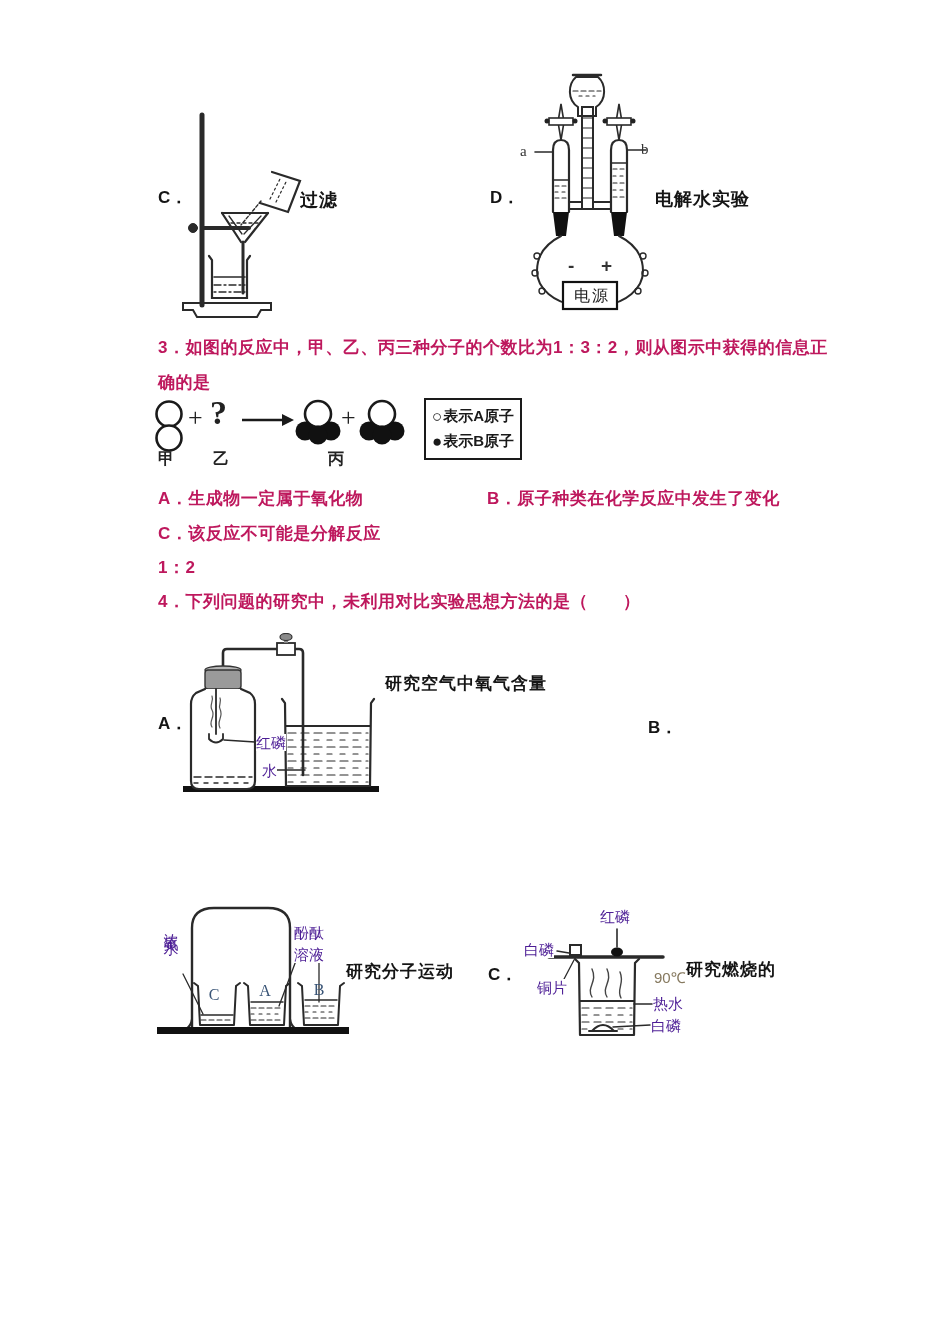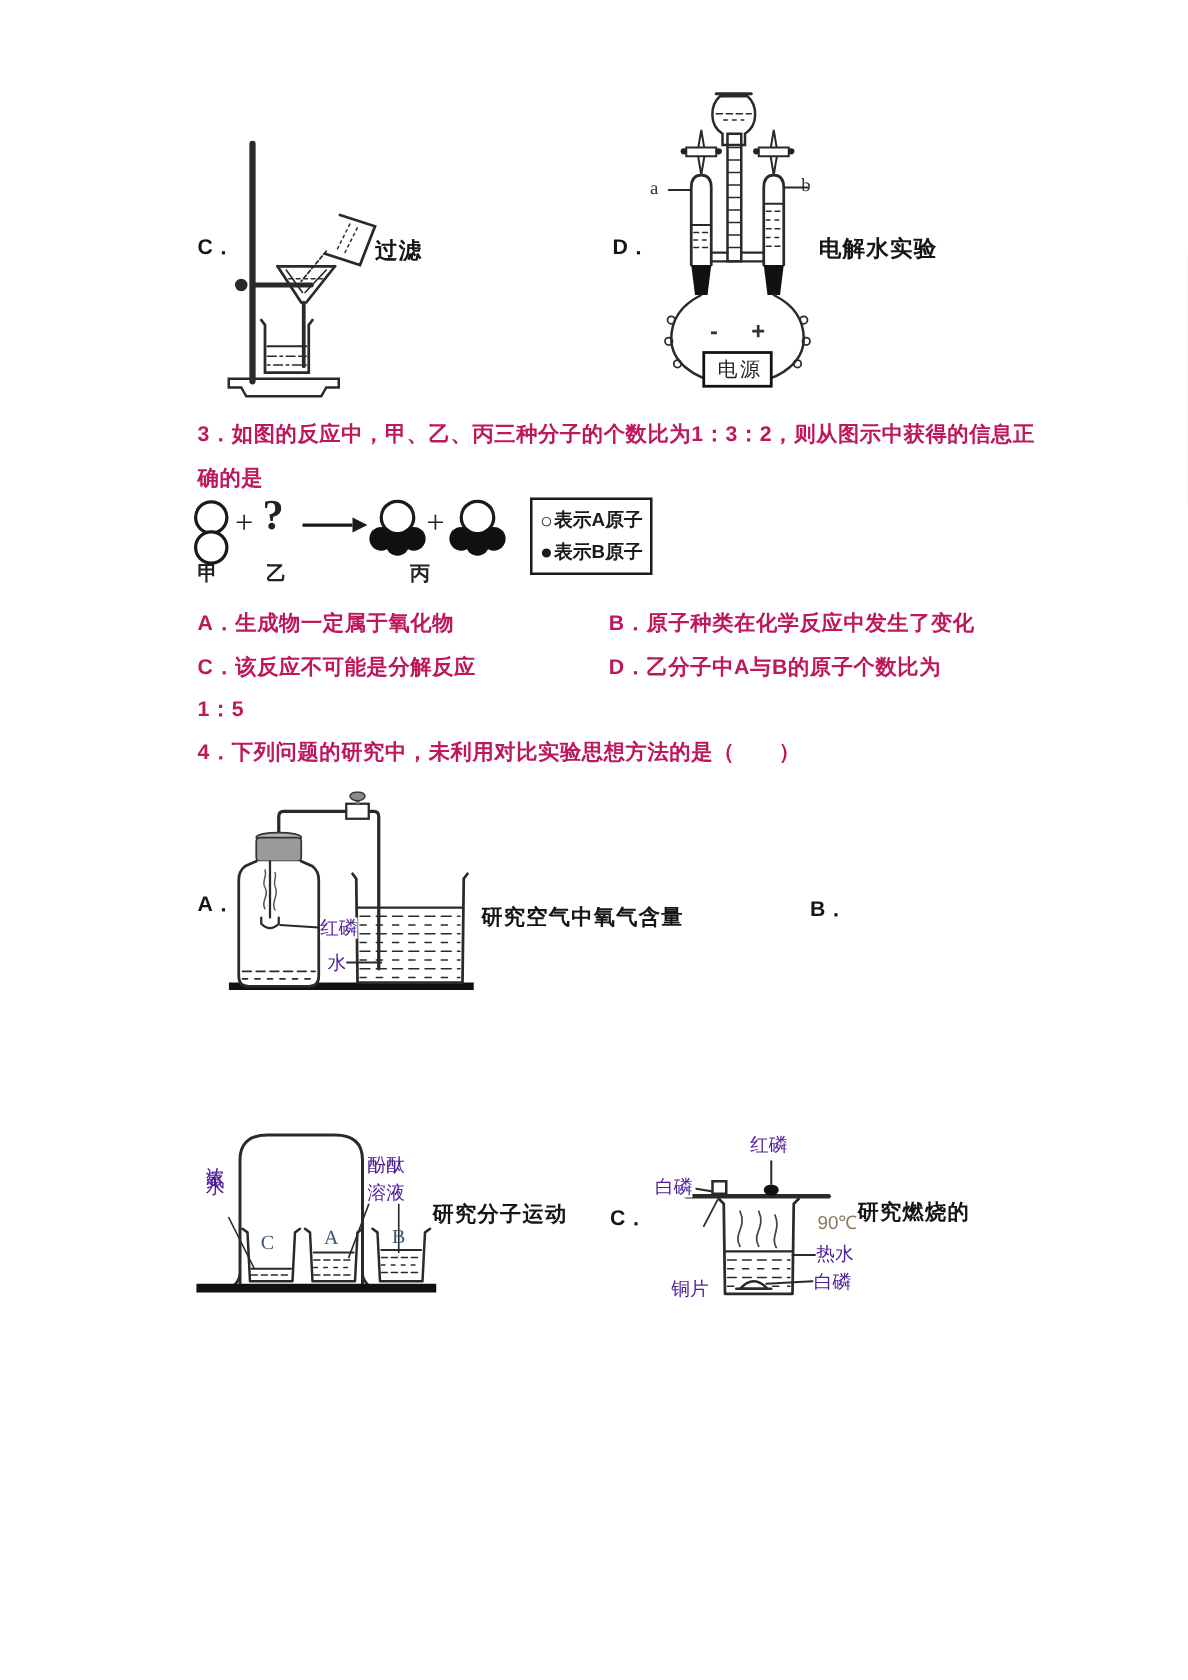--- a/index.html
+++ b/index.html
@@ -166,22 +166,21 @@
     </div>
     <div class="legendrow">
       <span class="legendsym">●</span>
         <span>表示B原子</span>
     </div>
   </div>
 
   <div class="qtext" style="left:158px;top:487px;"><span>A．</span><span>生成物一定属于氧化物</span></div>
   <div class="qtext" style="left:487px;top:487px;"><span>B．</span><span>原子种类在化学反应中发生了变化</span></div>
   <div class="qtext" style="left:158px;top:522px;"><span>C．</span><span>该反应不可能是分解反应</span></div>
-  <div class="qtext" style="left:487px;top:522px;"><span>D．</span><span>乙分子中A与B的原子个数比为</span></div>
-  <div class="qtext" style="left:158px;top:556px;">1：5</div>
+  <div class="qtext" style="left:158px;top:556px;">1：2</div>
 
   <div class="qtext" style="left:158px;top:590px;">4．下列问题的研究中，未利用对比实验思想方法的是（　　）</div>
 
   <div class="optlabel" style="left:158px;top:712px;">A．</div>
 
   <svg style="left:183px;top:633px;" width="200" height="168" viewBox="0 0 200 168" stroke="#2a2a2a" fill="none" stroke-linecap="round">
 
     <rect x="0" y="153" width="196" height="6" fill="#111" stroke="none"></rect>
 
     <path d="M40 38 L40 20 Q40 16 44 16 L116 16 Q120 16 120 20 L120 142" stroke-width="2.6"></path>
@@ -211,21 +210,21 @@
     <line x1="105" y1="114" x2="185" y2="114" stroke-width="1.2" stroke-dasharray="8 5"></line>
     <line x1="105" y1="121" x2="185" y2="121" stroke-width="1.2" stroke-dasharray="5 8"></line>
     <line x1="105" y1="128" x2="185" y2="128" stroke-width="1.2" stroke-dasharray="8 5"></line>
     <line x1="105" y1="135" x2="185" y2="135" stroke-width="1.2" stroke-dasharray="5 8"></line>
     <line x1="105" y1="142" x2="185" y2="142" stroke-width="1.2" stroke-dasharray="8 5"></line>
     <line x1="105" y1="149" x2="185" y2="149" stroke-width="1.2" stroke-dasharray="5 8"></line>
   </svg>
 
   <div class="dlbl" style="left:256px;top:734px;background:#fff;">红磷</div>
   <div class="dlbl" style="left:262px;top:762px;background:#fff;">水</div>
-  <div class="cap" style="left:373px;top:722px;padding-left:12px;">研究空气中氧气含量</div>
+  <div class="cap" style="left:373px;top:672px;padding-left:12px;">研究空气中氧气含量</div>
   <div class="optlabel" style="left:648px;top:716px;">B．</div>
 
   <svg style="left:157px;top:896px;" width="195" height="142" viewBox="0 0 195 142" stroke="#2a2a2a" fill="none" stroke-linecap="round">
 
     <path d="M35 131 L35 32 Q35 12 57 12 L111 12 Q133 12 133 32 L133 131" stroke-width="2.4"></path>
     <path d="M35 123 Q34 130 29 133" stroke-width="2"></path>
     <path d="M133 123 Q134 130 139 133" stroke-width="2"></path>
 
     <rect x="0" y="131" width="192" height="7" fill="#111" stroke="none"></rect>
 
@@ -287,19 +286,19 @@
 
     <path d="M79 130 Q90 118 101 130 Z" fill="#fff" stroke-width="2"></path>
     <line x1="76" y1="130" x2="104" y2="130" stroke-width="2"></line>
 
     <line x1="121" y1="103" x2="139" y2="103" stroke-width="1.5"></line>
     <line x1="100" y1="126" x2="137" y2="124" stroke-width="1.5"></line>
   </svg>
 
   <div class="dlbl" style="left:524px;top:941px;background:#fff;">白磷</div>
   <div class="dlbl" style="left:600px;top:908px;background:#fff;">红磷</div>
-  <div class="dlbl" style="left:537px;top:979px;background:#fff;margin-top:44px;">铜片</div>
+  <div class="dlbl" style="left:537px;top:979px;background:#fff;">铜片</div>
   <div class="temp" style="left:654px;top:967px;">90℃</div>
   <div class="dlbl" style="left:653px;top:995px;">热水</div>
   <div class="dlbl" style="left:651px;top:1017px;">白磷</div>
   <div class="cap" style="left:686px;top:958px;">研究燃烧的</div>
 
 </div>
 
 </body></html>

